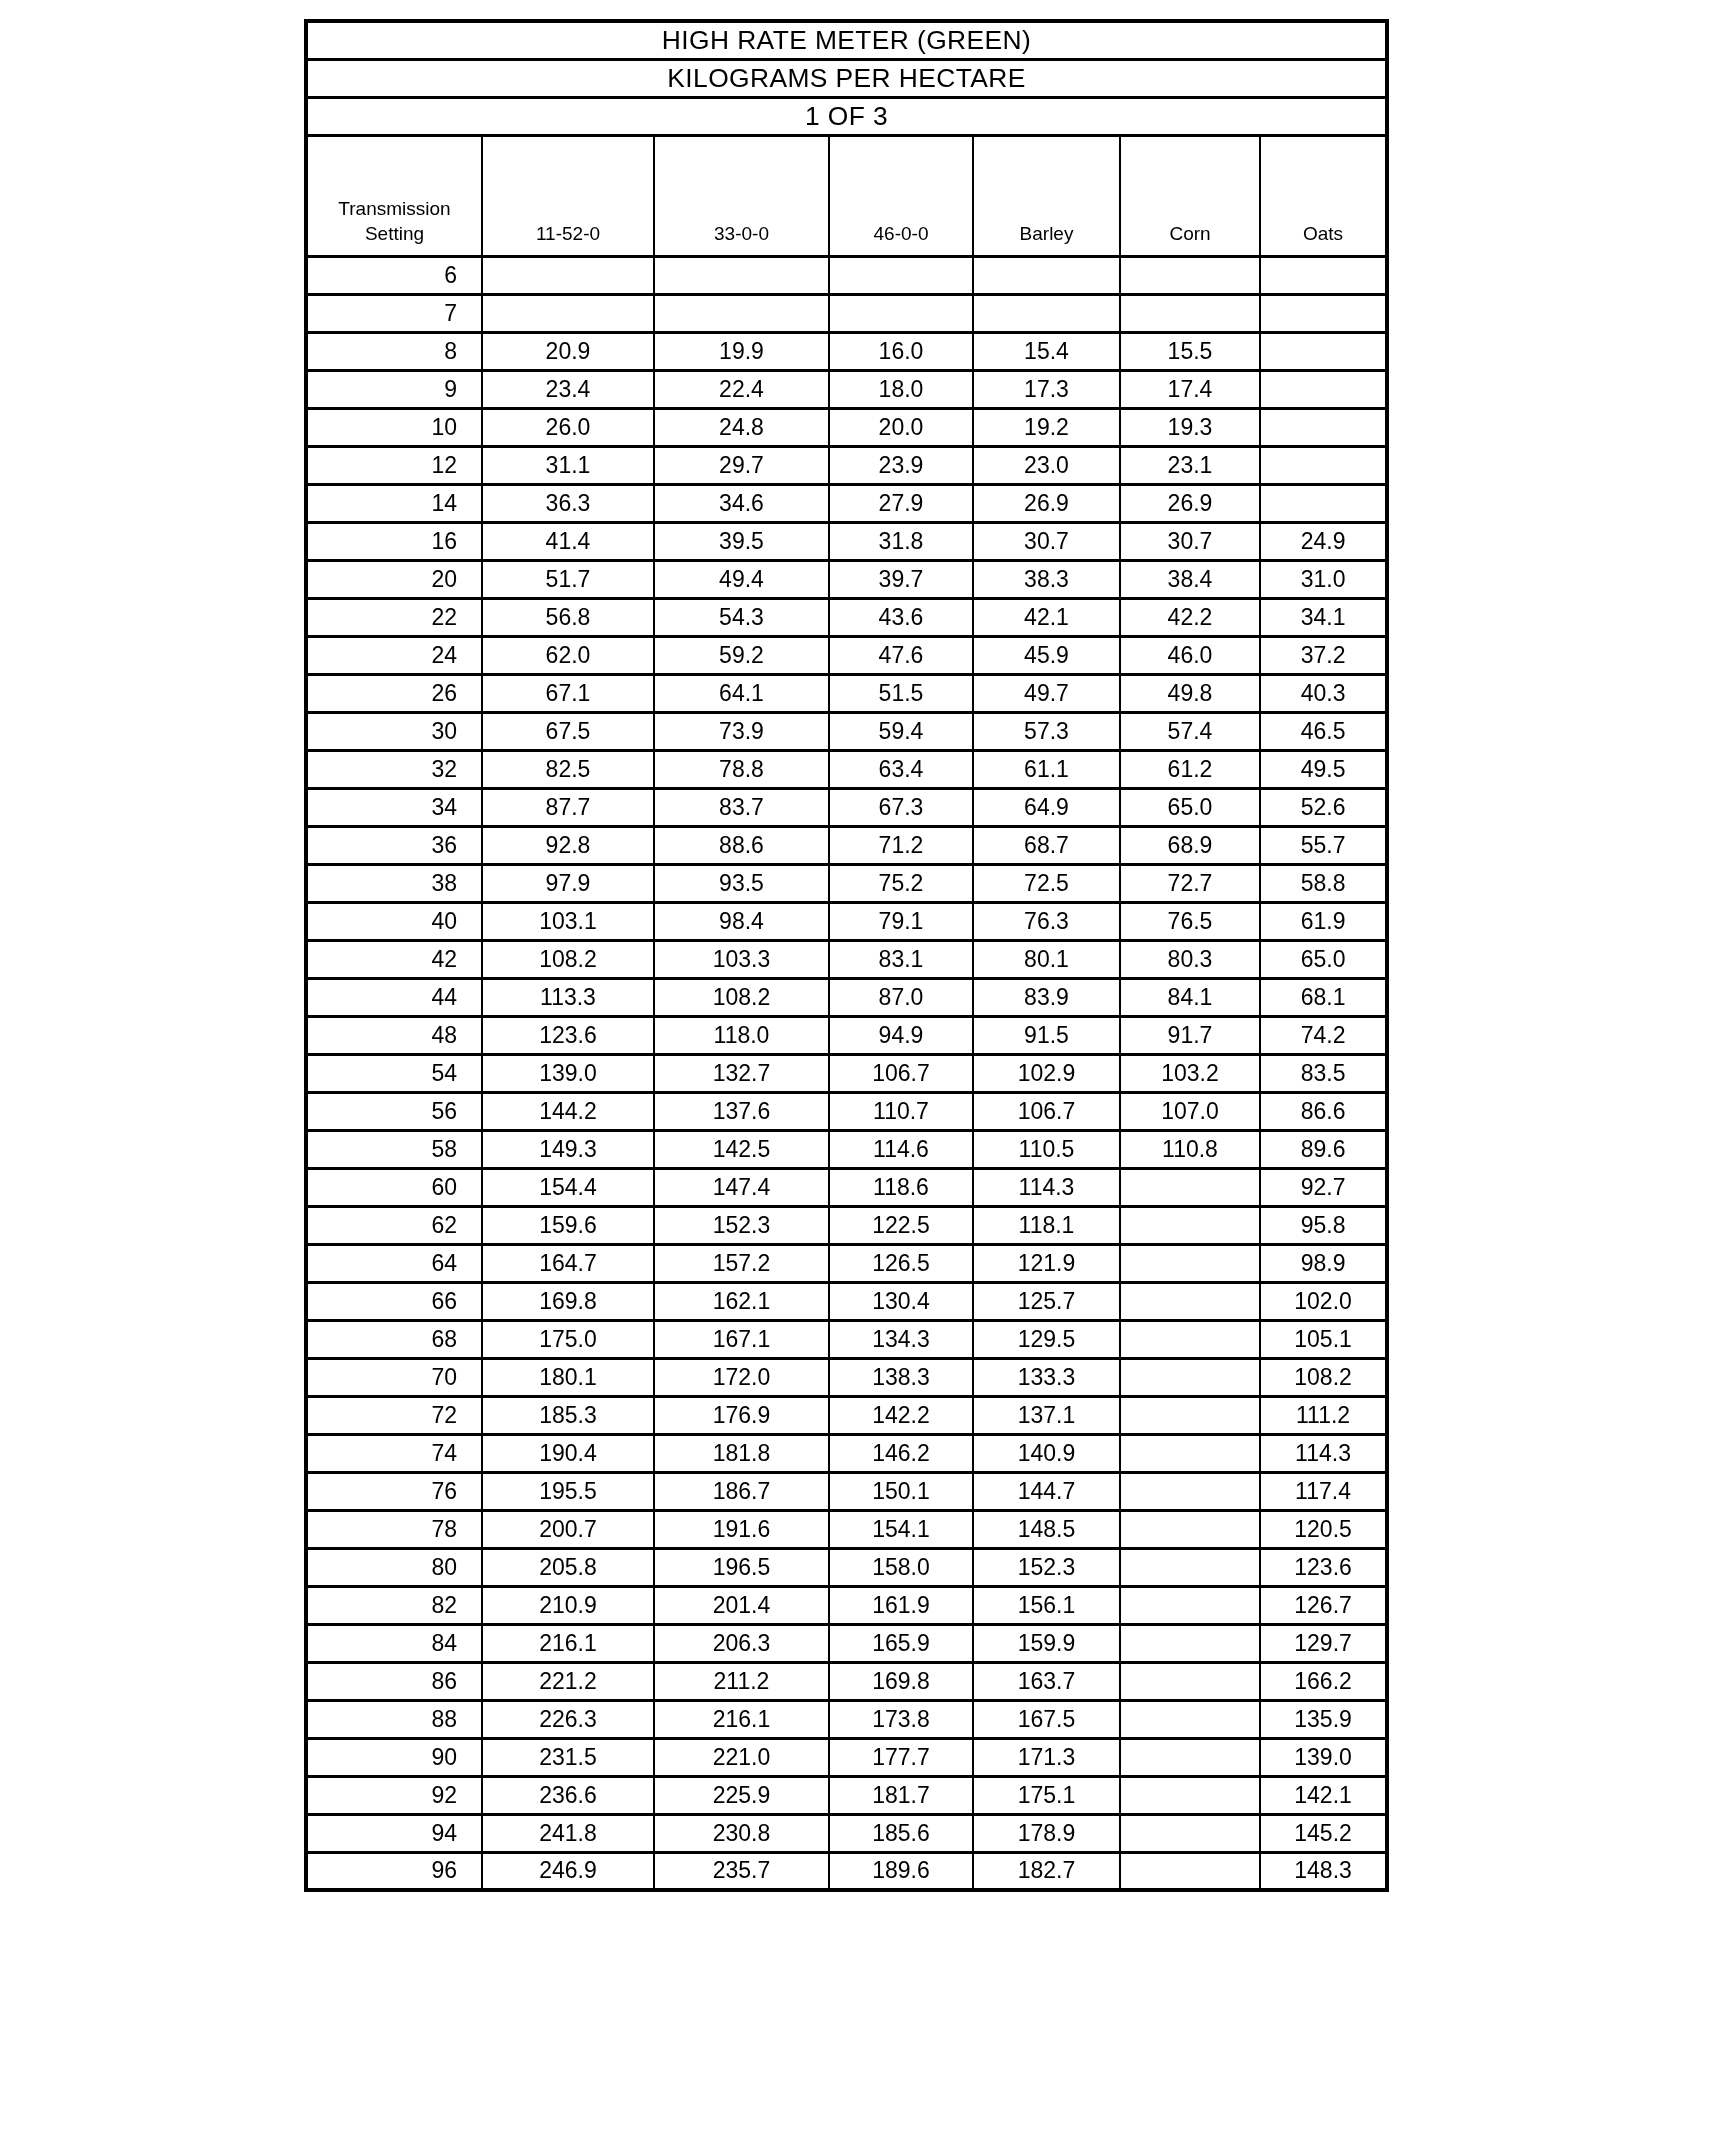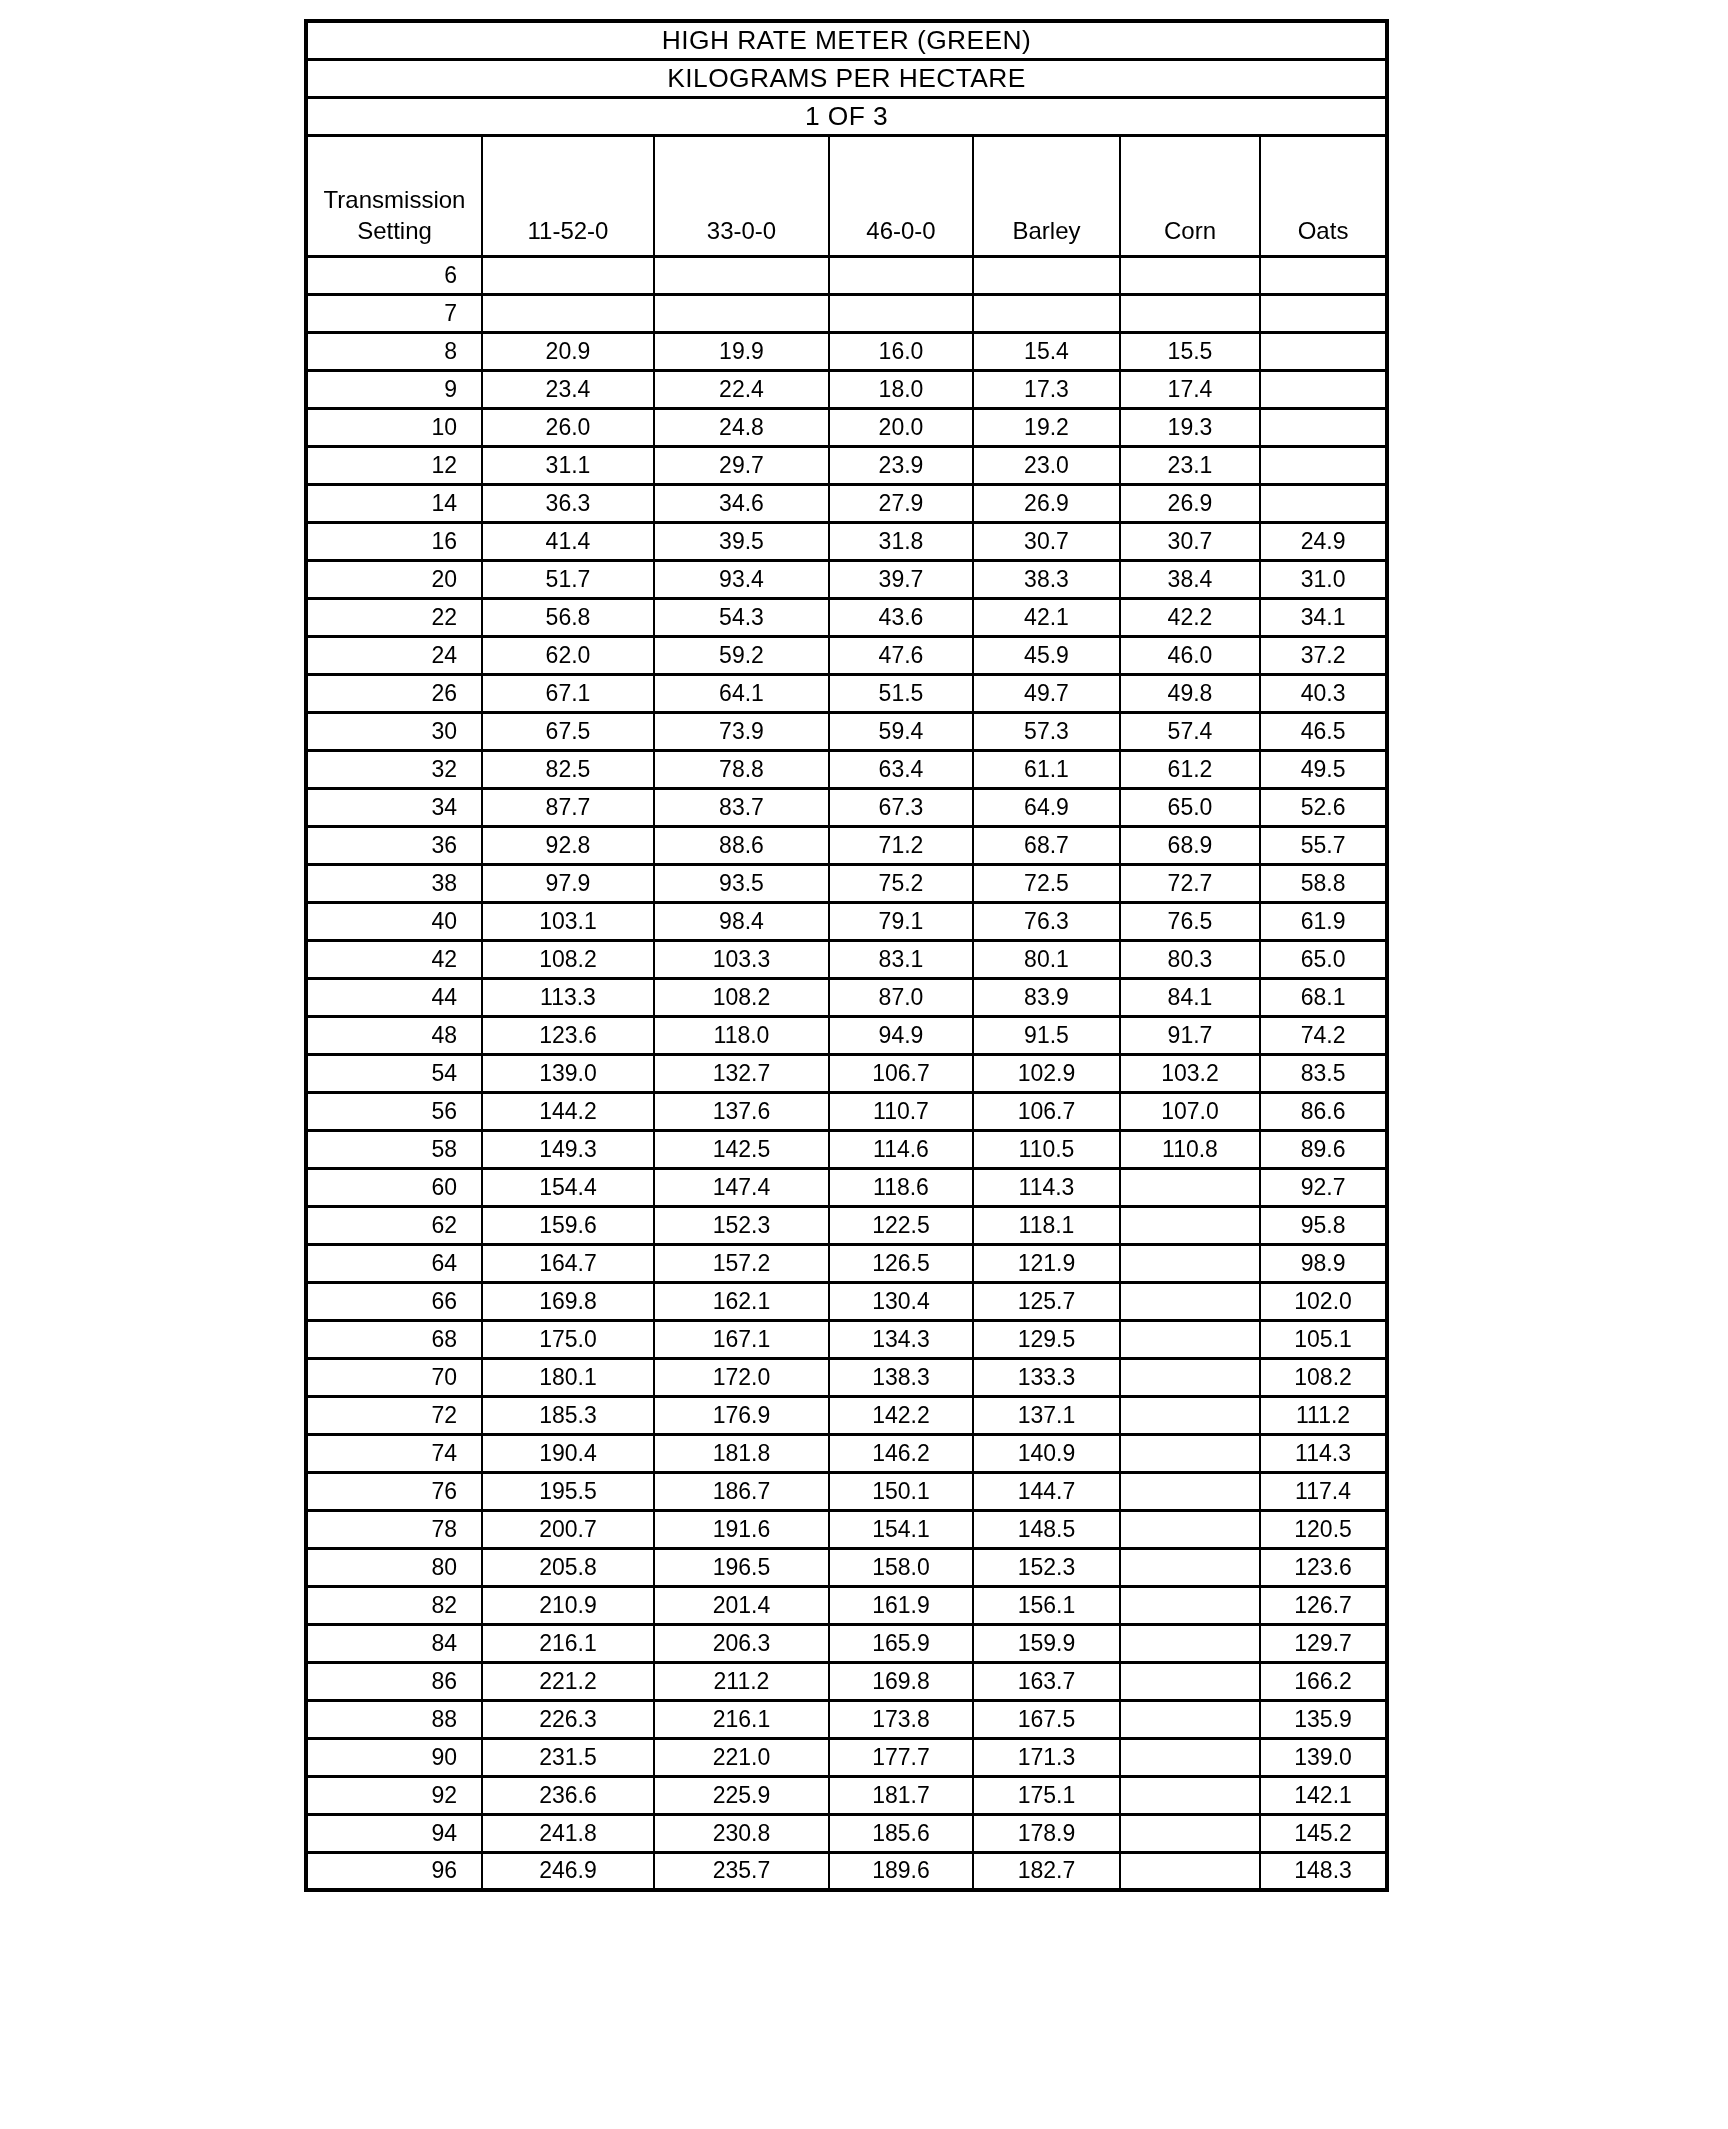--- a/index.html
+++ b/index.html
@@ -31,21 +31,21 @@
   }
   tr.title-row th {
     height: 38px;
     font-size: 26.4px;
     text-align: center;
     vertical-align: middle;
     letter-spacing: 0.4px;
   }
   tr.header-row { height: 121px; }
   tr.header-row th {
-    font-size: 24px;
+    font-size: 19px;
     text-align: center;
     vertical-align: bottom;
     padding-bottom: 8px;
     line-height: 1.3;
   }
   tbody tr { height: 38px; }
   tbody td {
     font-size: 23px;
     text-align: center;
     vertical-align: middle;
@@ -159,21 +159,21 @@
           <td class="rate-value">41.4</td>
           <td class="rate-value">39.5</td>
           <td class="rate-value">31.8</td>
           <td class="rate-value">30.7</td>
           <td class="rate-value">30.7</td>
           <td class="rate-value">24.9</td>
         </tr>
         <tr>
           <td class="setting">20</td>
           <td class="rate-value">51.7</td>
-          <td class="rate-value">93.4</td>
+          <td class="rate-value">49.4</td>
           <td class="rate-value">39.7</td>
           <td class="rate-value">38.3</td>
           <td class="rate-value">38.4</td>
           <td class="rate-value">31.0</td>
         </tr>
         <tr>
           <td class="setting">22</td>
           <td class="rate-value">56.8</td>
           <td class="rate-value">54.3</td>
           <td class="rate-value">43.6</td>

